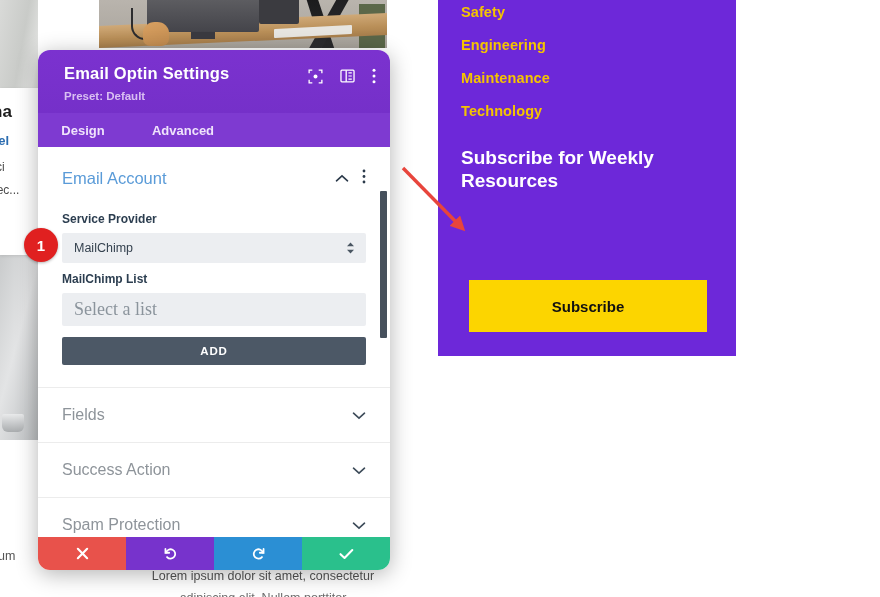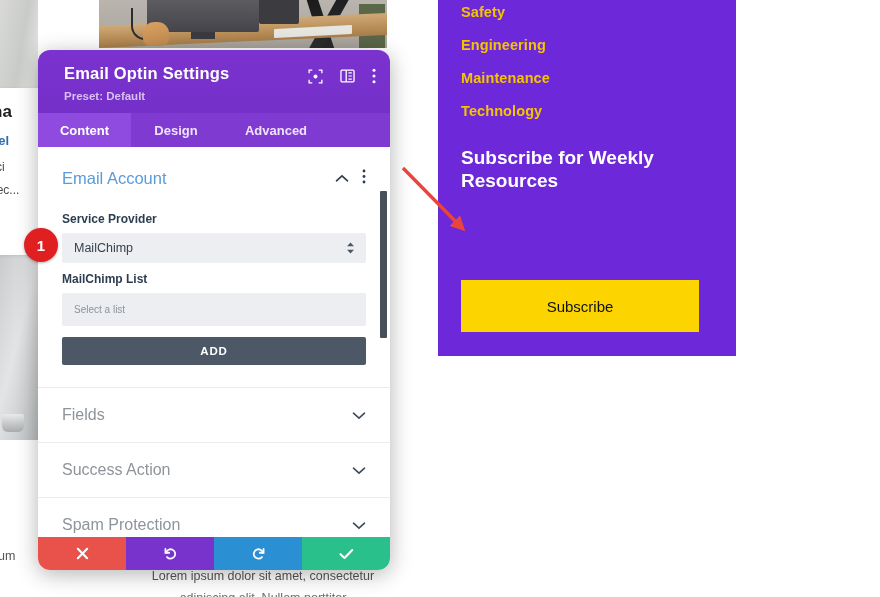--- a/index.html
+++ b/index.html
@@ -92,23 +92,23 @@
     color:#ffffff;font-size:19px;font-weight:bold;line-height:23px;
   }
   .email-field{
     position:absolute;left:23px;top:224px;width:236px;height:40px;
     background:#000;border:1px solid #9a9a9a;box-sizing:border-box;
     color:#e6e6e6;font-size:13.5px;font-family:"Liberation Sans", sans-serif;
     padding:0 14px;outline:none;
   }
   .email-field::placeholder{color:#e6e6e6;opacity:1;}
   .subscribe-btn{
-    position:absolute;left:23px;top:280px;width:238px;height:52px;
+    position:absolute;left:31px;top:280px;width:238px;height:52px;
     background:#fcd500;border:0;cursor:pointer;
-    color:#111;font-size:15px;font-weight:normal;font-family:"Liberation Sans", sans-serif;
+    color:#111;font-size:15px;font-weight:bold;font-family:"Liberation Sans", sans-serif;
   }
 
   
   #settings-modal{
     position:absolute;left:38px;top:50px;width:352px;height:520px;
     background:#fff;border-radius:12px;overflow:hidden;
     box-shadow:0 4px 22px rgba(0,0,0,.30);
   }
   .modal-header{
     position:relative;height:63px;background:#7733cc;
@@ -149,22 +149,22 @@
     position:relative;height:30px;background:#eceef1;border:0;border-radius:2px;
     display:flex;align-items:center;padding:0 12px;
     font-size:12.5px;color:#35424f;cursor:pointer;
   }
   .select-box .caret{
     position:absolute;right:11px;top:50%;transform:translateY(-50%);
     display:flex;flex-direction:column;gap:2px;color:#4a5662;
   }
   .text-box{
     height:33px;background:#eceef1;border:0;border-radius:2px;width:100%;
-    box-sizing:border-box;padding:0 12px;font-size:10px;color:#8b949c;
-    font-family:Liberation Sans, sans-serif;outline:none;
+    box-sizing:border-box;padding:0 12px;font-size:18px;color:#8b949c;
+    font-family:Liberation Serif, serif;outline:none;
   }
   .text-box::placeholder{color:#8b949c;opacity:1;}
   .add-btn{
     margin-top:11px;width:100%;height:28px;background:#4c5866;border:0;border-radius:2px;
     color:#fff;font-size:11.5px;font-weight:bold;letter-spacing:.9px;cursor:pointer;
     font-family:"Liberation Sans", sans-serif;
   }
 
   .sec-collapsed{
     display:flex;align-items:center;justify-content:space-between;
@@ -277,21 +277,20 @@
         <svg width="4" height="16" viewBox="0 0 4 16">
           <circle cx="2" cy="2.2" r="1.5" fill="#ffffff"></circle>
           <circle cx="2" cy="8" r="1.5" fill="#ffffff"></circle>
           <circle cx="2" cy="13.8" r="1.5" fill="#ffffff"></circle>
         </svg>
       </span>
     </div>
   </div>
 
   <div class="modal-tabs">
-    <div class="tab content">Content</div>
     <div class="tab design">Design</div>
     <div class="tab advanced">Advanced</div>
   </div>
 
   <div class="modal-body">
 
     <div class="section-open">
       <div class="sec-head">
         <span class="sec-title-open">Email Account</span>
         <span class="sec-head-ic">

